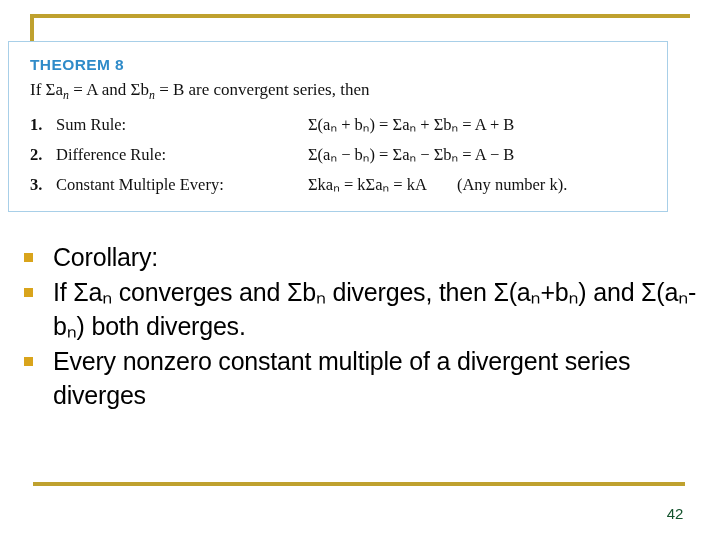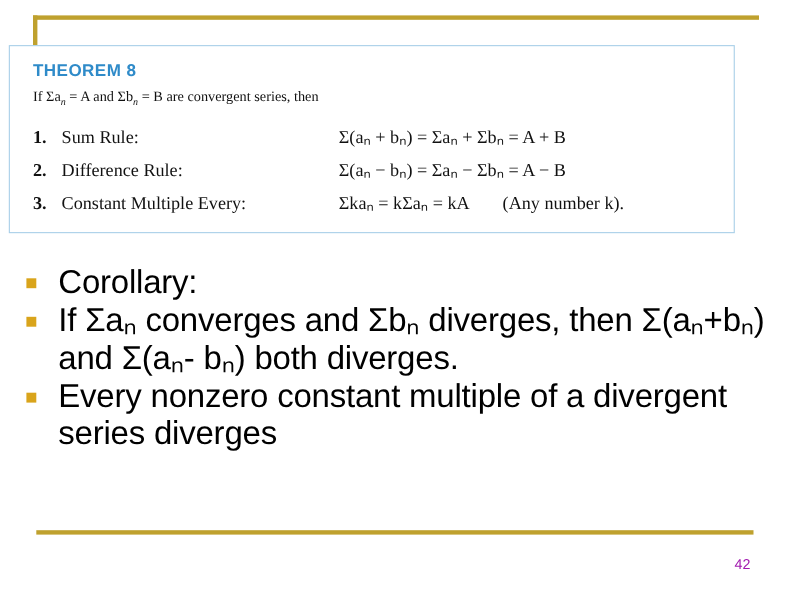--- a/index.html
+++ b/index.html
@@ -52,21 +52,21 @@
     font-weight: bold;
     font-size: 15.5px;
     letter-spacing: 0.4px;
     color: #2f8bc9;
   }
   #theorem-intro {
     position: absolute;
     left: 21px;
     top: 38px;
     font-family: "Liberation Serif", serif;
-    font-size: 13px;
+    font-size: 17px;
     color: #111111;
     white-space: nowrap;
   }
   .sub {
     font-size: 0.7em;
     vertical-align: sub;
     font-style: italic;
   }
   .sig { font-family: "Liberation Serif", serif; font-style: normal; }
 
@@ -114,21 +114,21 @@
     flex: 0 0 auto;
     width: 9px;
     height: 9px;
     background: #d9a41b;
     margin-top: 13px;
     margin-right: 20px;
   }
   .bullet-text {
     flex: 1 1 auto;
     font-family: "Liberation Sans", sans-serif;
-    font-size: 30px;
+    font-size: 25px;
     line-height: 34px;
     color: #000000;
     letter-spacing: -0.2px;
   }
 
   
   #bottom-rule {
     position: absolute;
     left: 33px;
     top: 482px;
@@ -136,22 +136,22 @@
     height: 4px;
     background: #bfa12e;
   }
   #page-number {
     position: absolute;
     left: 655px;
     top: 505px;
     width: 40px;
     text-align: center;
     font-family: "Liberation Sans", sans-serif;
-    font-size: 13px;
-    color: #a21caf;
+    font-size: 15px;
+    color: #14532d;
   }
 </style>
 </head>
 <body>
 
 <div id="top-rule"></div>
 <div id="top-rule-stub"></div>
 
 <div id="theorem-box">
 

